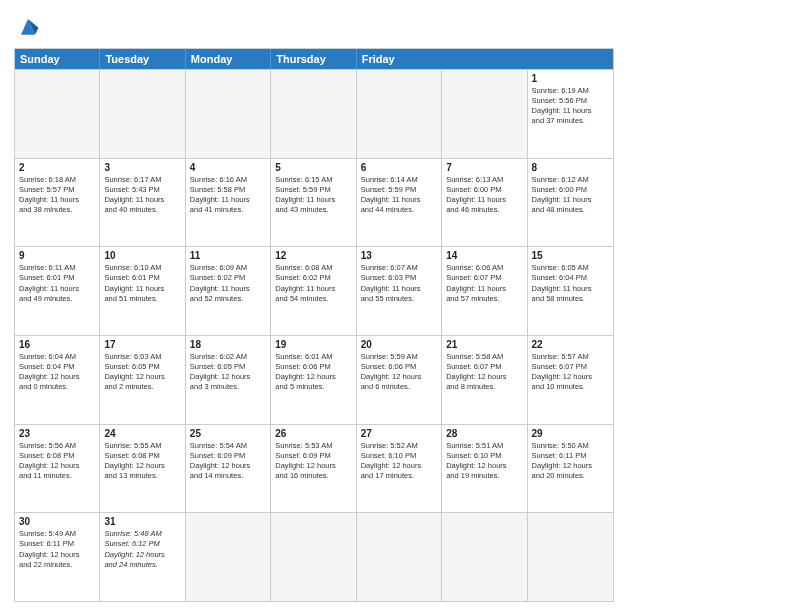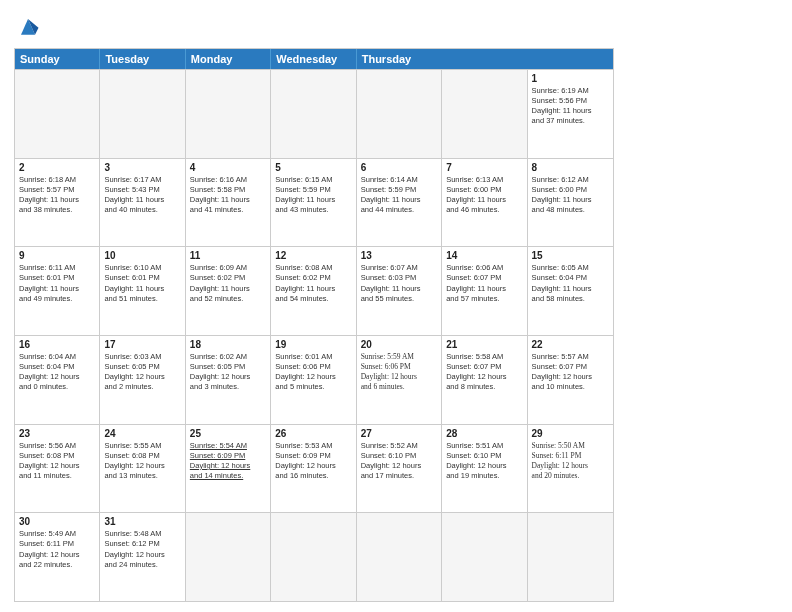--- a/index.html
+++ b/index.html
@@ -126,22 +126,22 @@
       <div class="month-year"></div>
       <div class="location"></div>
     </div>
   </div>
 
   <div class="calendar">
     <div class="cal-header">
     <div class="cal-header-cell">Sunday</div>
         <div class="cal-header-cell">Tuesday</div>
         <div class="cal-header-cell">Monday</div>
-        <div class="cal-header-cell">Wednesday</div>
         <div class="cal-header-cell">Thursday</div>
+        <div class="cal-header-cell">Friday</div>
       </div>
     <div class="cal-body">
     <div class="cal-row">
           <div class="cal-cell empty"></div>
           <div class="cal-cell empty"></div>
           <div class="cal-cell empty"></div>
           <div class="cal-cell empty"></div>
           <div class="cal-cell empty"></div>
           <div class="cal-cell empty"></div>
           <div class="cal-cell">
@@ -278,21 +278,21 @@
           </div>
           <div class="cal-cell">
             <div class="day-num">19</div>
             <div class="cell-detail" style="white-space: pre-line;">Sunrise: 6:01 AM
 Sunset: 6:06 PM
 Daylight: 12 hours
 and 5 minutes.</div>
           </div>
           <div class="cal-cell">
             <div class="day-num">20</div>
-            <div class="cell-detail" style="white-space: pre-line; font-family: Liberation Serif, serif;">Sunrise: 5:59 AM
+            <div class="cell-detail" style="white-space: pre-line;">Sunrise: 5:59 AM
 Sunset: 6:06 PM
 Daylight: 12 hours
 and 6 minutes.</div>
           </div>
           <div class="cal-cell">
             <div class="day-num">21</div>
             <div class="cell-detail" style="white-space: pre-line;">Sunrise: 5:58 AM
 Sunset: 6:07 PM
 Daylight: 12 hours
 and 8 minutes.</div>
@@ -315,21 +315,21 @@
           </div>
           <div class="cal-cell">
             <div class="day-num">24</div>
             <div class="cell-detail" style="white-space: pre-line;">Sunrise: 5:55 AM
 Sunset: 6:08 PM
 Daylight: 12 hours
 and 13 minutes.</div>
           </div>
           <div class="cal-cell">
             <div class="day-num">25</div>
-            <div class="cell-detail" style="white-space: pre-line; text-decoration: underline;">Sunrise: 5:54 AM
+            <div class="cell-detail" style="white-space: pre-line;">Sunrise: 5:54 AM
 Sunset: 6:09 PM
 Daylight: 12 hours
 and 14 minutes.</div>
           </div>
           <div class="cal-cell">
             <div class="day-num">26</div>
             <div class="cell-detail" style="white-space: pre-line;">Sunrise: 5:53 AM
 Sunset: 6:09 PM
 Daylight: 12 hours
 and 16 minutes.</div>
@@ -343,37 +343,37 @@
           </div>
           <div class="cal-cell">
             <div class="day-num">28</div>
             <div class="cell-detail" style="white-space: pre-line;">Sunrise: 5:51 AM
 Sunset: 6:10 PM
 Daylight: 12 hours
 and 19 minutes.</div>
           </div>
           <div class="cal-cell">
             <div class="day-num">29</div>
-            <div class="cell-detail" style="white-space: pre-line; font-family: Liberation Serif, serif;">Sunrise: 5:50 AM
+            <div class="cell-detail" style="white-space: pre-line;">Sunrise: 5:50 AM
 Sunset: 6:11 PM
 Daylight: 12 hours
 and 20 minutes.</div>
           </div>
         </div>
         <div class="cal-row">
           <div class="cal-cell">
             <div class="day-num">30</div>
             <div class="cell-detail" style="white-space: pre-line;">Sunrise: 5:49 AM
 Sunset: 6:11 PM
 Daylight: 12 hours
 and 22 minutes.</div>
           </div>
           <div class="cal-cell">
             <div class="day-num">31</div>
-            <div class="cell-detail" style="white-space: pre-line;">Sunrise: 5:48 AM
+            <div class="cell-detail" style="white-space: pre-line; font-style: italic;">Sunrise: 5:48 AM
 Sunset: 6:12 PM
 Daylight: 12 hours
 and 24 minutes.</div>
           </div>
           <div class="cal-cell empty"></div>
           <div class="cal-cell empty"></div>
           <div class="cal-cell empty"></div>
           <div class="cal-cell empty"></div>
           <div class="cal-cell empty"></div>
         </div>

